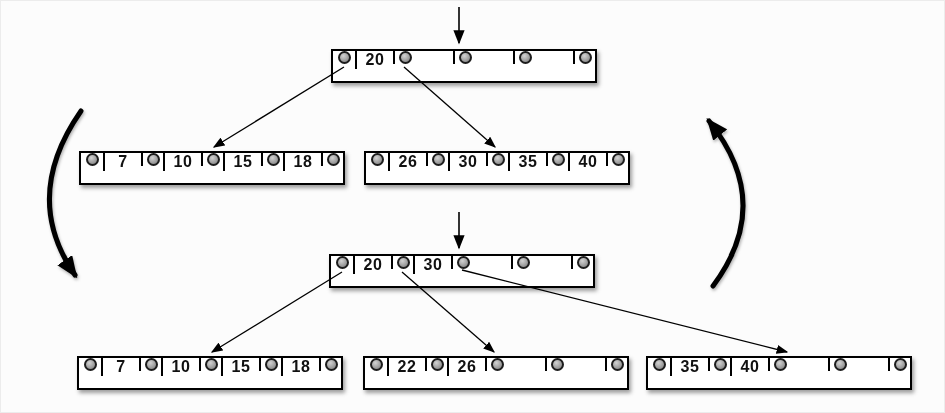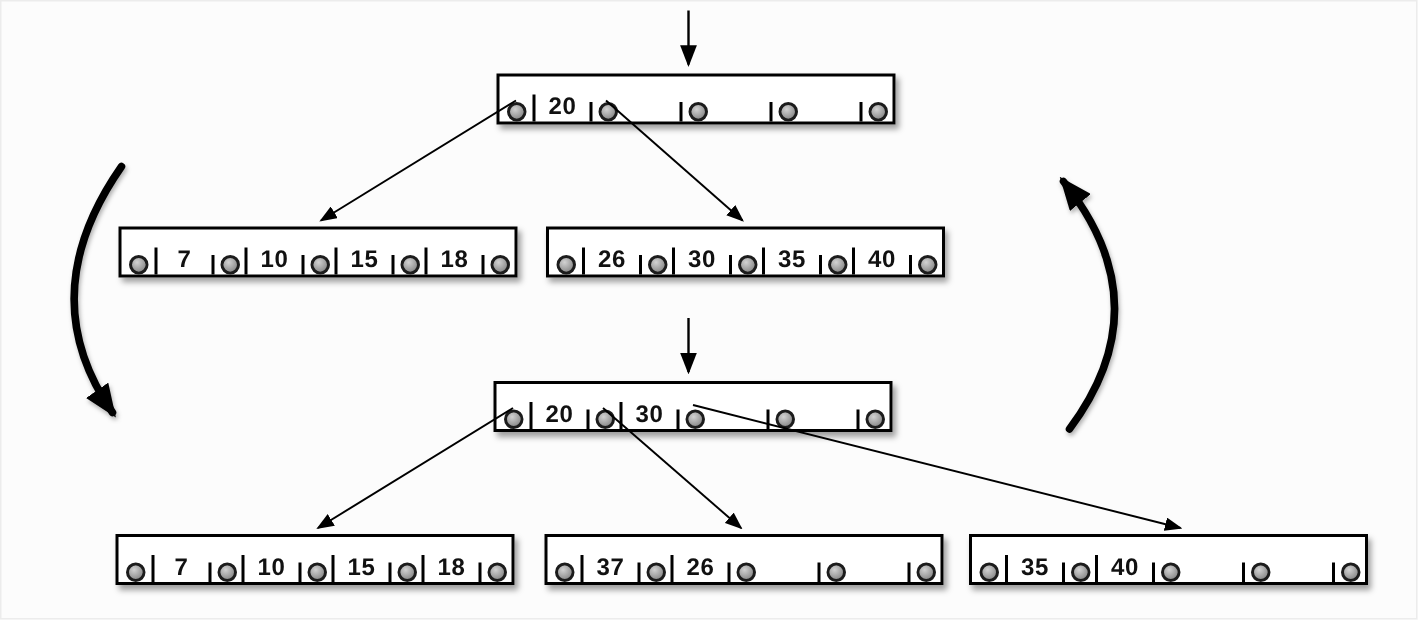--- a/index.html
+++ b/index.html
@@ -9,21 +9,21 @@
     background:#fcfcfc;
     border:1px solid #ececec;
     box-sizing:border-box;
     font-family:"Liberation Sans", sans-serif;
     overflow:hidden;
   }
   
   .node{
     position:absolute;
     display:flex;
-    align-items:flex-end;
+    align-items:flex-start;
     height:30px;
     background:#ffffff;
     border:2px solid #000000;
     box-shadow:2px 3px 4px rgba(0,0,0,0.38);
   }
   .cell{
     display:flex;
     align-items:center;
     justify-content:center;
     box-sizing:border-box;
@@ -172,21 +172,21 @@
     <span class="cell key">18</span>
     <span class="cell ptr">
         <i class="dot"></i>
       </span>
   </div>
 
   <div class="node" style="left:362px;top:355px;">
     <span class="cell ptr">
         <i class="dot"></i>
       </span>
-    <span class="cell key">37</span>
+    <span class="cell key">22</span>
     <span class="cell ptr">
         <i class="dot"></i>
       </span>
     <span class="cell key">26</span>
     <span class="cell ptr">
         <i class="dot"></i>
       </span>
     <span class="cell key"></span>
     <span class="cell ptr">
         <i class="dot"></i>

